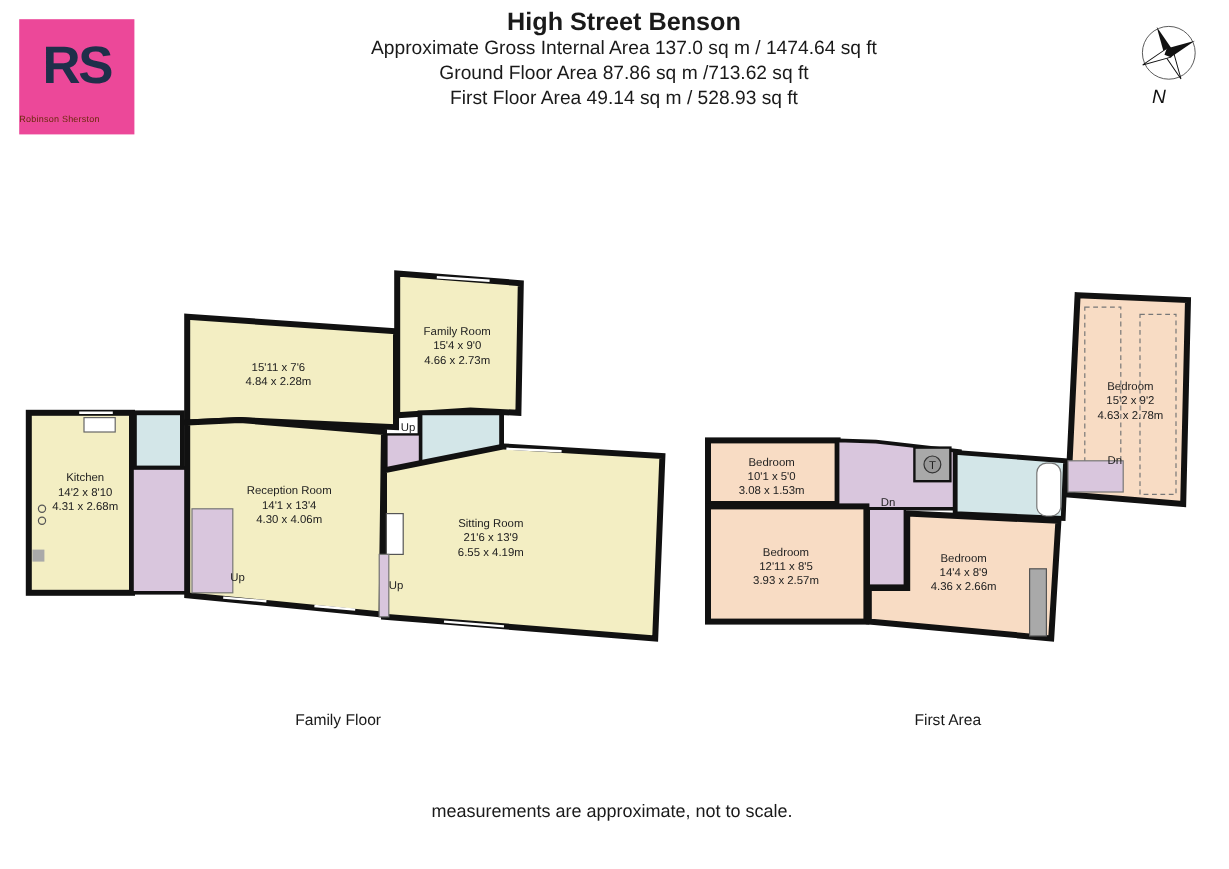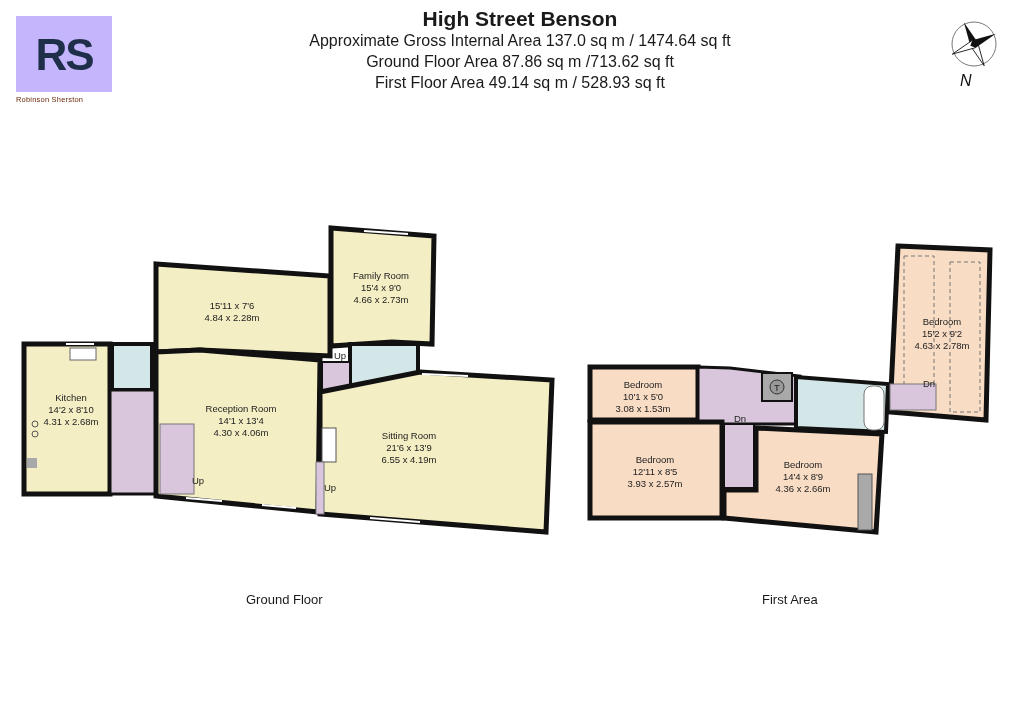--- a/index.html
+++ b/index.html
@@ -1,17 +1,17 @@
 <!DOCTYPE html>
 <html><head>
 <meta charset="utf-8">
 <style>
   html, body { margin:0; padding:0; background:#ffffff; }
   body { width:1024px; height:724px; position:relative; overflow:hidden; font-family:"Liberation Sans", sans-serif; color:#1a1a1a; }
-  .logo { position:absolute; left:16px; top:16px; width:96px; height:76px; background:#c4b5fd; }
+  .logo { position:absolute; left:16px; top:16px; width:96px; height:96px; background:#ec4899; }
   .logo .mono { position:absolute; left:0; right:0; top:14px; text-align:center; font-family:"Liberation Sans", sans-serif; font-weight:bold; font-size:44px; color:#1f2f4a; letter-spacing:-2px; }
   .logo .name { position:absolute; left:0; right:0; top:79px; text-align:left; font-size:7.5px; color:#6b2a0c; letter-spacing:0.2px; }
   .header { position:absolute; left:200px; width:640px; top:8px; text-align:center; }
   .header .title { font-weight:bold; font-size:21px; line-height:22px; }
   .header .line { font-size:16px; line-height:21px; }
   .compass { position:absolute; left:946px; top:18px; width:56px; height:75px; }
   .label { position:absolute; font-size:13px; }
   .footer { position:absolute; left:300px; width:420px; top:667px; text-align:center; font-size:15px; line-height:20px; }
   svg.plan { position:absolute; left:0; top:0; }
   .rtext { font-family:"Liberation Sans", sans-serif; font-size:9.5px; fill:#222; text-anchor:middle; }
@@ -143,17 +143,18 @@
 
     <text class="rtext" x="942" y="325">Bedroom</text>
     <text class="rtext" x="942" y="337">15'2 x 9'2</text>
     <text class="rtext" x="942" y="349">4.63 x 2.78m</text>
 
     <text class="rtext" x="740" y="422">Dn</text>
     <text class="rtext" x="929" y="387">Dn</text>
   </g>
 </svg>
 
-<div class="label" style="left:246px; top:592px;">Ground Floor</div>
+<div class="label" style="left:246px; top:592px;">Family Floor</div>
 <div class="label" style="left:762px; top:592px;">First Area</div>
 
 <div class="footer">
+  <div>measurements are approximate, not to scale.</div>
 </div>
 
 </body></html>

